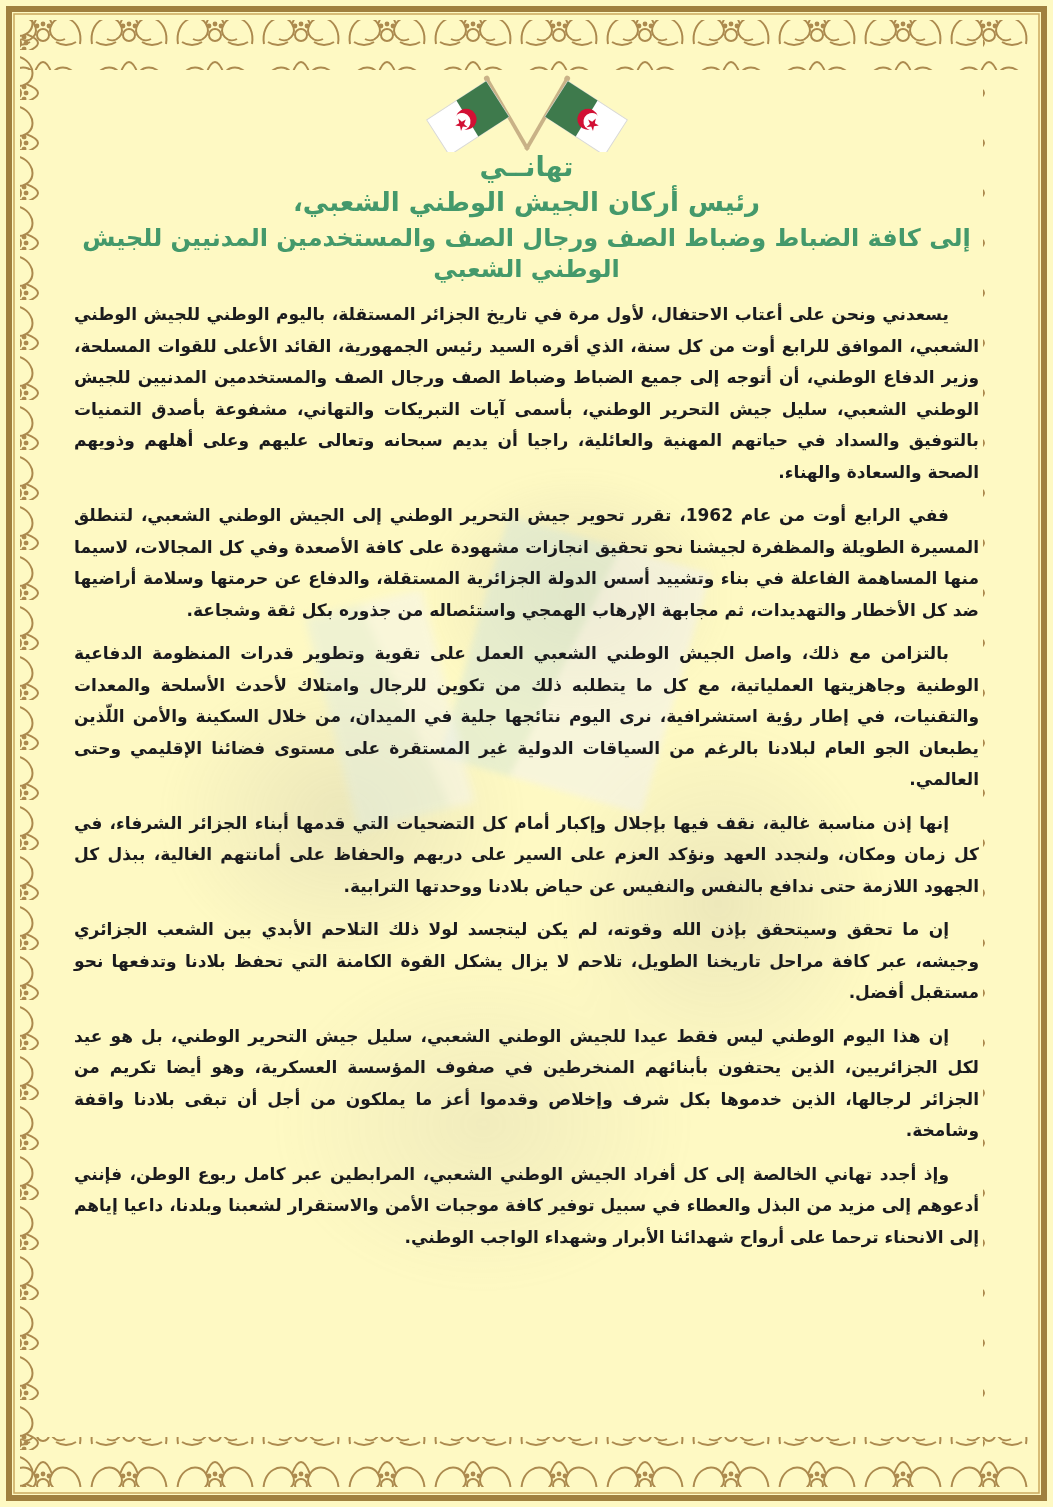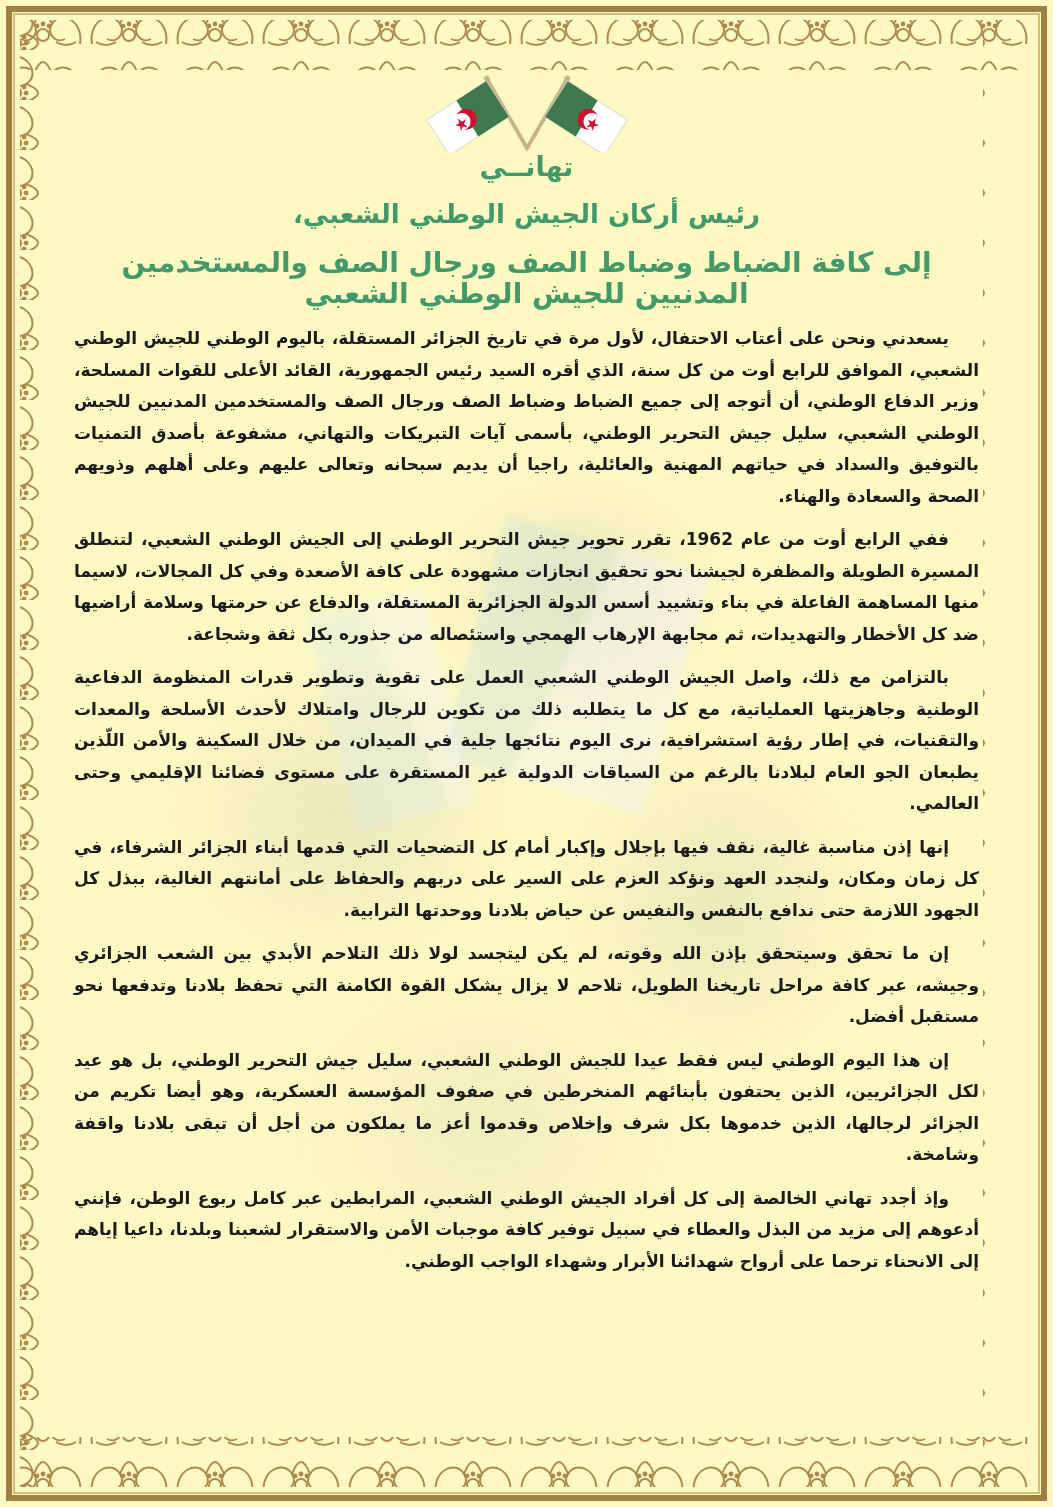--- a/index.html
+++ b/index.html
@@ -40,22 +40,22 @@
   .content{
     position:absolute;z-index:2;
     top:64px;left:74px;right:74px;
     direction:rtl;
   }
   .flags{display:block;margin:0 auto;width:250px;height:88px;}
   .doc-header{text-align:center;margin-bottom:14px;}
   .doc-title{
     font-size:27px;font-weight:bold;line-height:30px;margin:0;
   }
-  .hline1{font-size:26px;font-weight:bold;line-height:33px;margin:16px;}
-  .hline2{font-size:28px;font-weight:bold;line-height:31px;margin:0;}
+  .hline1{font-size:26px;font-weight:bold;line-height:33px;margin:4px;}
+  .hline2{font-size:24px;font-weight:bold;line-height:31px;margin:0;}
   .hline3{font-size:24px;font-weight:bold;line-height:31px;margin:0;}
   .body-text p{
     margin:0 0 12px 0;
     font-size:17px;font-weight:bold;
     line-height:31.5px;
     color:#1b1b1d;
     text-align:justify;
     text-indent:30px;
   }
 </style>

